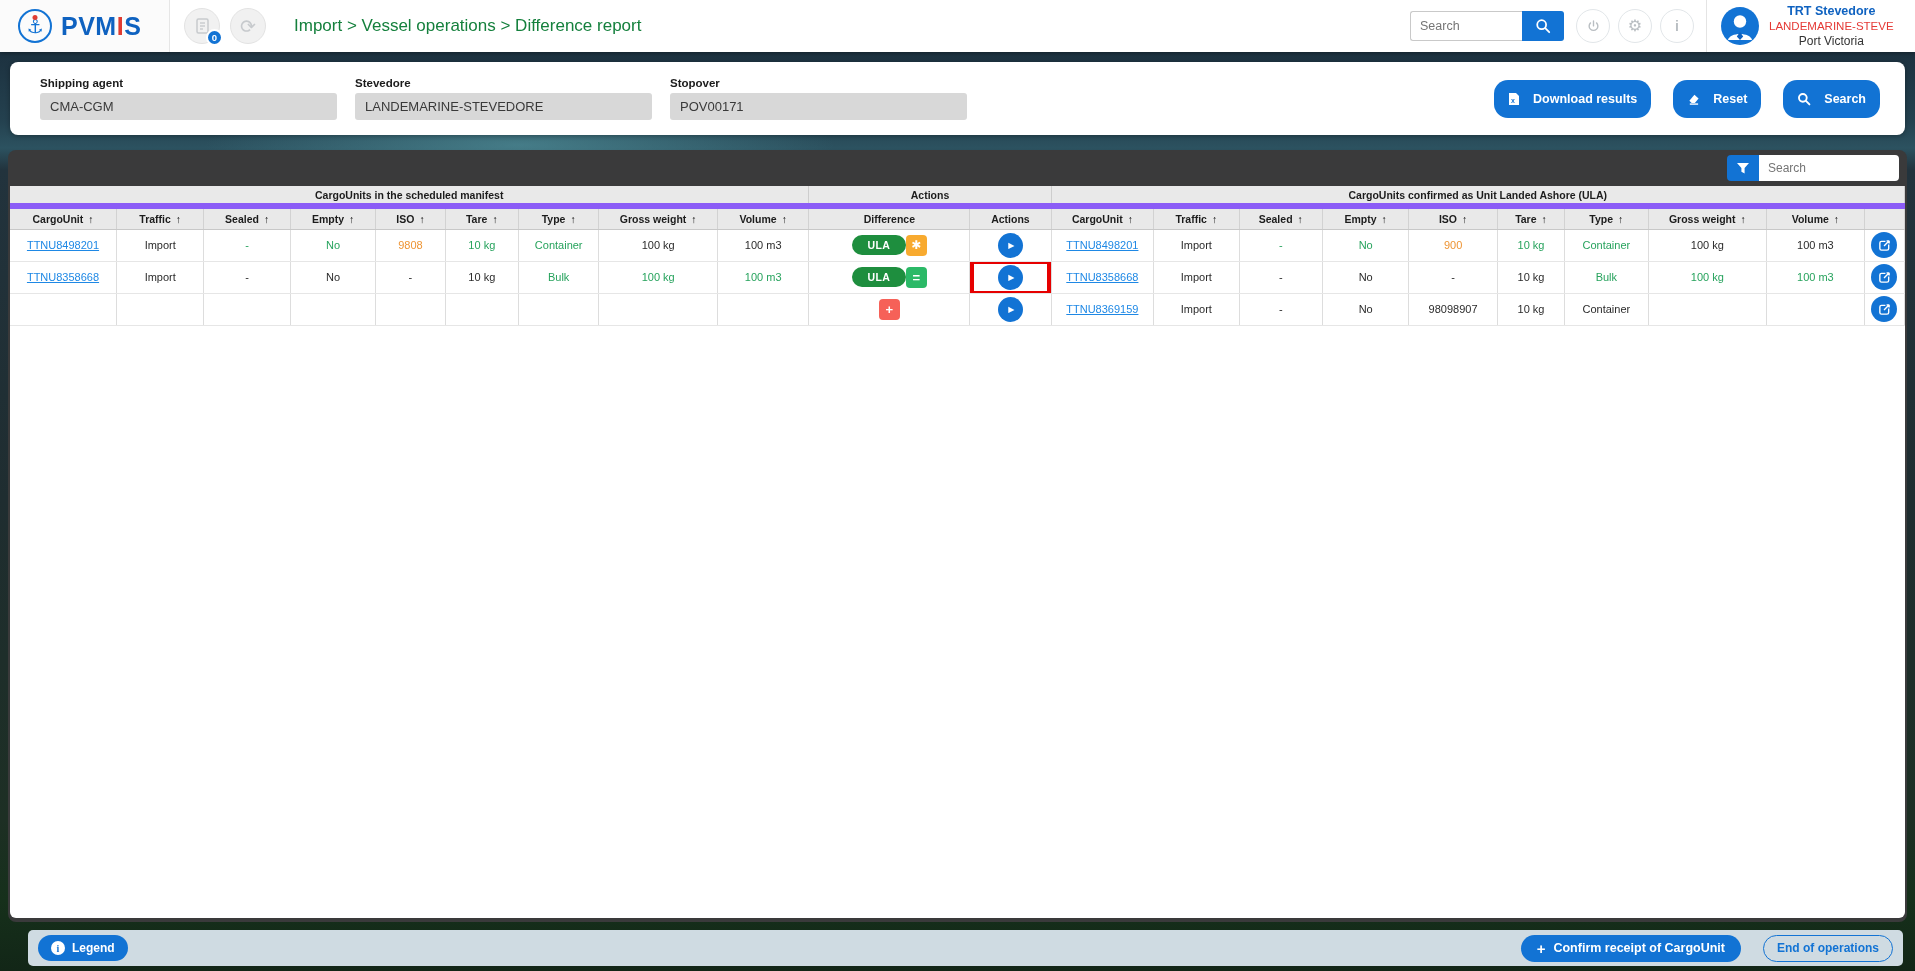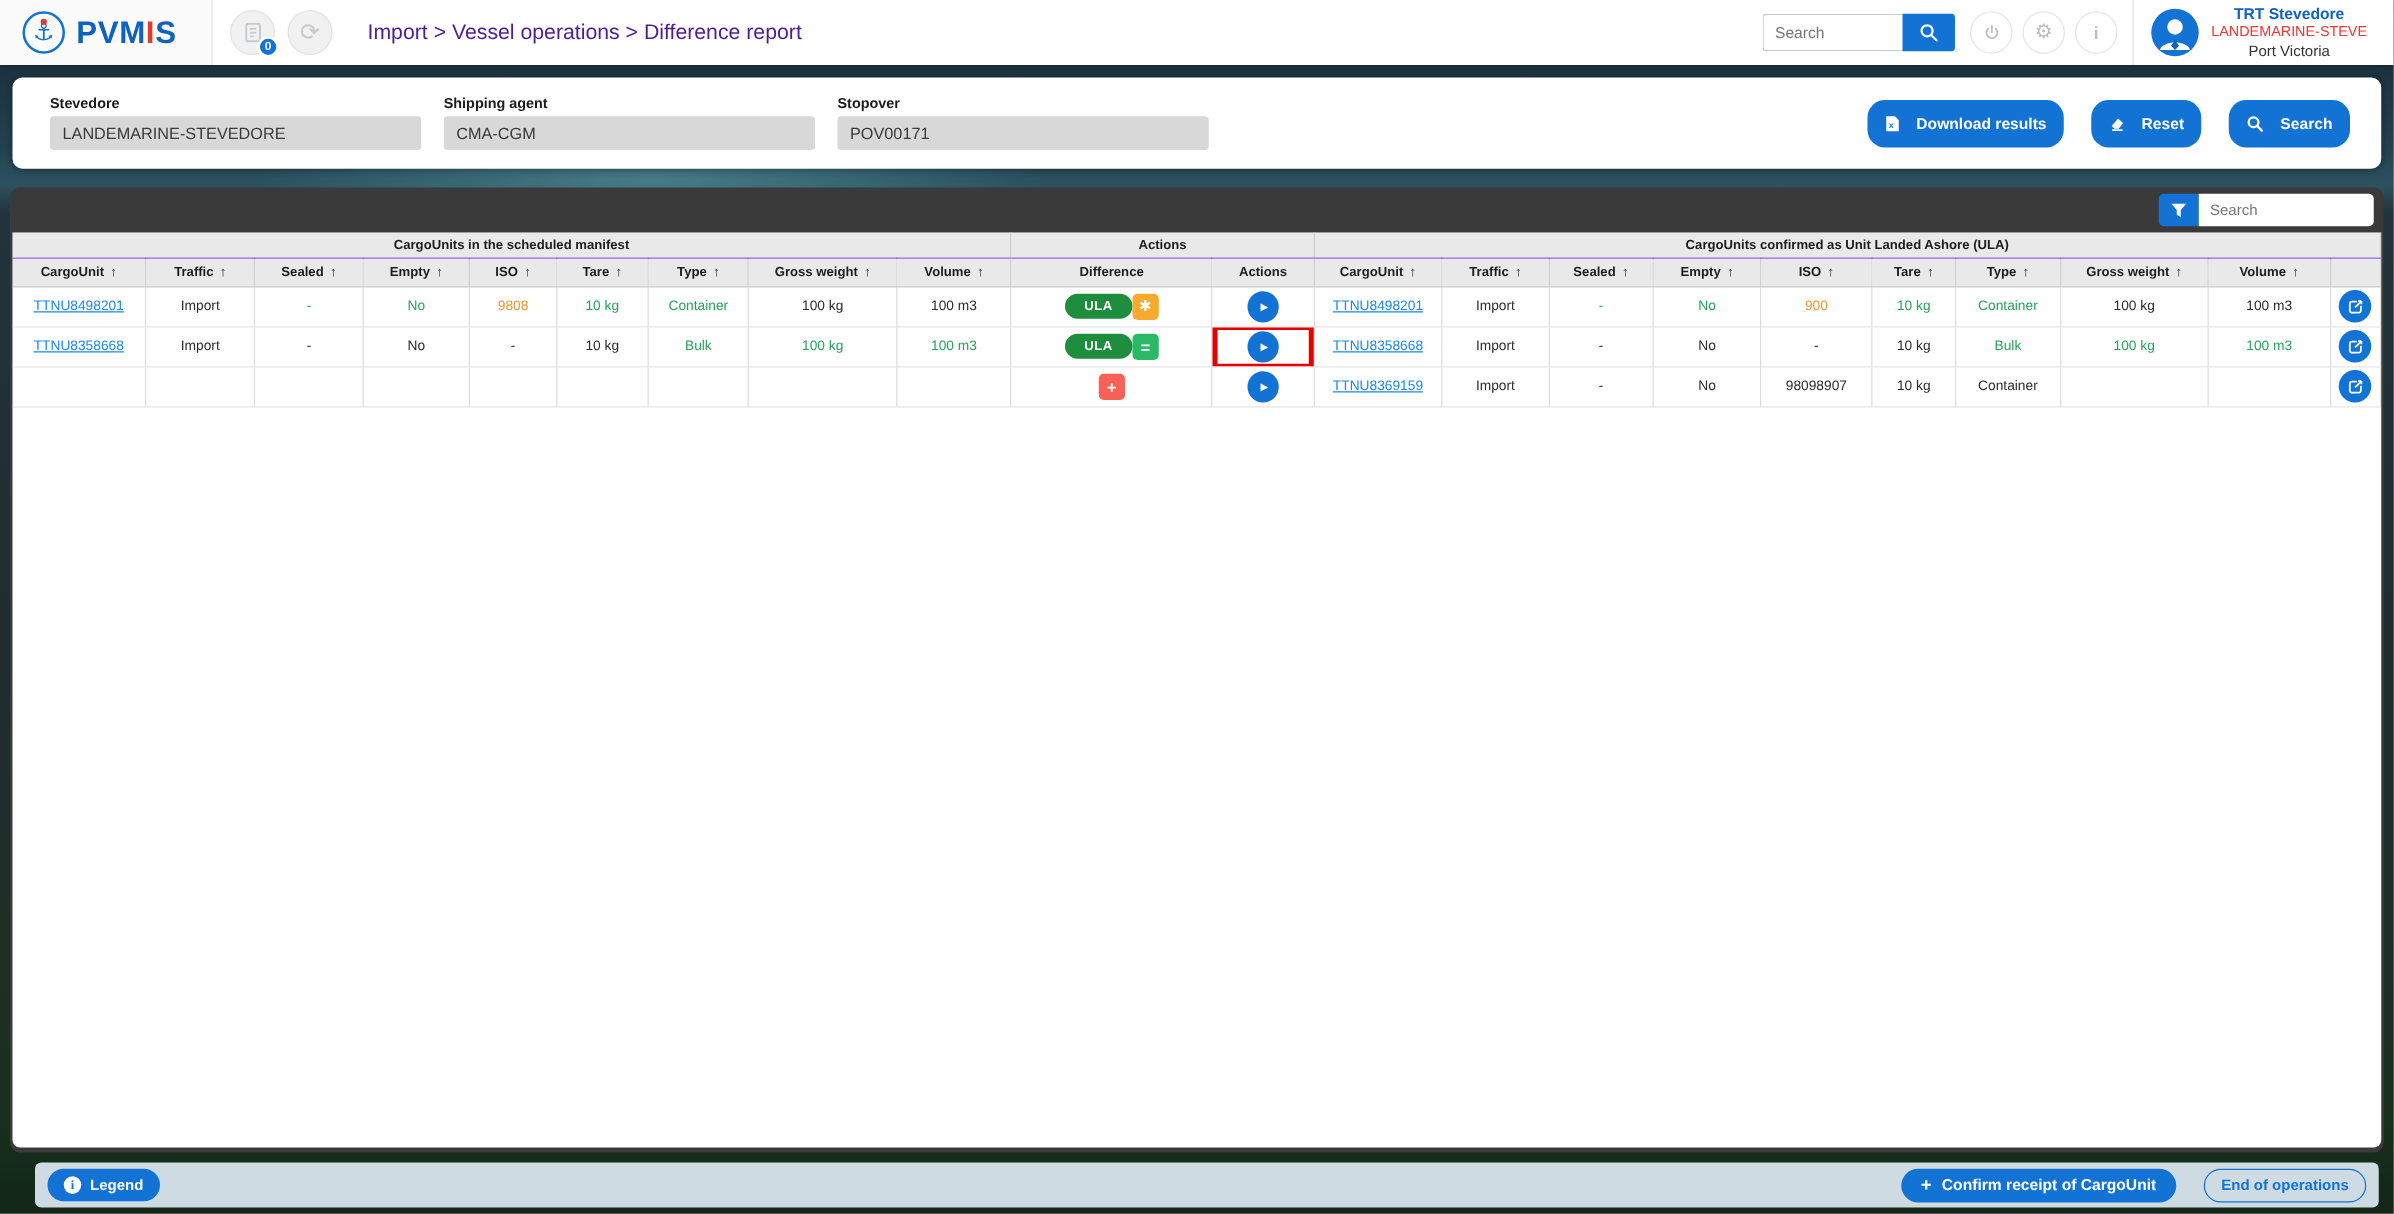--- a/index.html
+++ b/index.html
@@ -23,21 +23,21 @@
   .brand{width:170px;height:100%;display:flex;align-items:center;gap:9px;padding-left:18px;background:#fbfbfb;border-right:1px solid #e6e6e6;}
   .logo-circle{width:34px;height:34px;border:2.5px solid var(--accent);border-radius:50%;display:flex;align-items:center;justify-content:center;position:relative;flex:0 0 auto;}
   .logo-circle .anchor{color:var(--accent);font-size:19px;line-height:1;}
   .logo-dot{position:absolute;top:4px;left:50%;transform:translateX(-50%);width:5px;height:5px;border-radius:50%;background:#e03c31;}
   .brand-text{font-size:25px;font-weight:bold;color:#0f62c0;letter-spacing:.5px;}
   .brand-text .red-i{color:#e03c31;}
   .hdr-iconbar{display:flex;align-items:center;gap:10px;margin-left:14px;}
   .ghost-round{width:36px;height:36px;border-radius:50%;background:#f1f1f1;border:1px solid #e3e3e3;display:flex;align-items:center;justify-content:center;position:relative;color:#c7cacd;}
   .ghost-round .glyph{font-size:19px;line-height:1;color:#c7cacd;}
   .count-badge{position:absolute;right:-4px;bottom:-3px;width:17px;height:17px;border-radius:50%;background:var(--accent);border:2px solid #fff;color:#fff;font-size:9.5px;font-weight:bold;display:flex;align-items:center;justify-content:center;}
-  .breadcrumb{margin-left:28px;font-size:17px;color:#4c1d95;}
+  .breadcrumb{margin-left:28px;font-size:17px;color:#15803d;}
   .hdr-spacer{flex:1;}
   .top-search{display:flex;align-items:center;}
   .top-search input{width:112px;height:30px;border:1px solid #c9c9c9;border-right:none;border-radius:3px 0 0 3px;padding:0 9px;font-size:12.5px;color:#333;outline:none;}
   .top-search button{width:42px;height:30px;background:var(--accent);border:none;border-radius:0 3px 3px 0;display:flex;align-items:center;justify-content:center;cursor:pointer;}
   .round-outline{width:34px;height:34px;border-radius:50%;border:1.5px solid #e2e6e9;background:#fff;display:flex;align-items:center;justify-content:center;color:#b9bec2;}
   .round-outline .glyph{font-size:16px;line-height:1;color:#b9bec2;}
   .hdr-circle-group{display:flex;align-items:center;gap:8px;margin-left:12px;margin-right:12px;}
   .hdr-sep{width:1px;height:52px;background:#e4e4e4;}
   .user-block{display:flex;align-items:center;gap:10px;padding-left:14px;width:208px;overflow:hidden;flex:0 0 auto;}
   .avatar{width:38px;height:38px;border-radius:50%;background:var(--accent);flex:0 0 auto;display:flex;align-items:center;justify-content:center;overflow:hidden;}
@@ -56,21 +56,21 @@
 
   
   .table-card{margin:15px 8px 0;background:#3a3a3b;border-radius:8px;padding:0 2px 2px;height:772px;overflow:hidden;}
   .table-toolbar{height:36px;display:flex;align-items:center;justify-content:flex-end;padding:0 6px;}
   .funnel-btn{width:32px;height:26px;background:var(--accent);border:none;border-radius:4px 0 0 4px;display:flex;align-items:center;justify-content:center;cursor:pointer;}
   .tbl-search{width:140px;height:26px;border:none;border-radius:0 4px 4px 0;padding:0 9px;font-size:12px;color:#333;outline:none;}
   .table-body{background:#fff;height:732px;border-radius:0 0 6px 6px;overflow:hidden;}
   table{border-collapse:collapse;table-layout:fixed;width:100%;}
   col.c-edit{width:40px;}
   th,td{border-right:1px solid #ddd;font-size:11px;text-align:center;padding:0 2px;white-space:nowrap;overflow:hidden;color:#2b2b2b;}
-  tr.group-row th{height:20px;background:#e9e9e9;font-weight:bold;font-size:10.5px;border-right:1px solid #cdcdcd;border-bottom:1px solid #8b5cf6;color:#1c1c1c;}
+  tr.group-row th{height:20px;background:#e9e9e9;font-weight:bold;font-size:10.5px;border-right:1px solid #cdcdcd;border-bottom:6px solid #8b5cf6;color:#1c1c1c;}
   tr.cols-row th{height:23px;background:#e9e9e9;font-weight:bold;font-size:10.5px;border-right:1px solid #d2d2d2;border-bottom:1px solid #c8c8c8;color:#1c1c1c;cursor:pointer;}
   .sort{margin-left:5px;font-size:10.5px;color:#111;font-weight:bold;}
   tr.data-row td{height:32px;border-bottom:1px solid #e6e6e6;background:#fff;}
   tr.foot-row td{height:20px;background:#e7e7e7;font-weight:bold;font-size:10.5px;border-right:none;color:#111;}
   a.cu-link{color:var(--link);text-decoration:underline;cursor:pointer;}
   .tg{color:var(--green-text);} .to{color:var(--orange-text);}
   .diff-wrap{display:flex;align-items:center;justify-content:center;}
   .pill-ula{display:inline-flex;width:54px;height:20px;border-radius:10px;background:var(--green-pill);color:#fff;font-weight:bold;font-size:10.5px;align-items:center;justify-content:center;letter-spacing:.4px;}
   .sq-badge{display:inline-flex;width:21px;height:21px;border-radius:4px;color:#fff;font-weight:bold;font-size:13px;align-items:center;justify-content:center;line-height:1;}
   .b-amber{background:var(--amber-badge);font-size:12px;}
@@ -152,26 +152,26 @@
     <span class="user-lines">
       <span class="user-org">TRT Stevedore</span>
       <span class="user-name">LANDEMARINE-STEVE</span>
       <span class="user-loc">Port Victoria</span>
     </span>
   </div>
 </header>
 
 <section class="filter-card">
   <div class="f-field">
+    <label>Shipping agent</label>
+    <input type="text" disabled="" value="CMA-CGM" style="">
+  </div>
+  <div class="f-field">
     <label>Stevedore</label>
     <input type="text" disabled="" value="LANDEMARINE-STEVEDORE" style="">
-  </div>
-  <div class="f-field">
-    <label>Shipping agent</label>
-    <input type="text" disabled="" value="CMA-CGM" style="">
   </div>
   <div class="f-field">
     <label>Stopover</label>
     <input type="text" disabled="" value="POV00171" style="">
   </div>
   <div class="f-buttons">
     <button class="btn-blue">
       <svg width="12" height="14" viewBox="0 0 12 14">
           <path d="M1 1h7l3 3v9H1z" fill="#fff"></path>
           <text x="3" y="10.5" font-size="7" font-weight="bold" fill="#1273d4">x</text>

